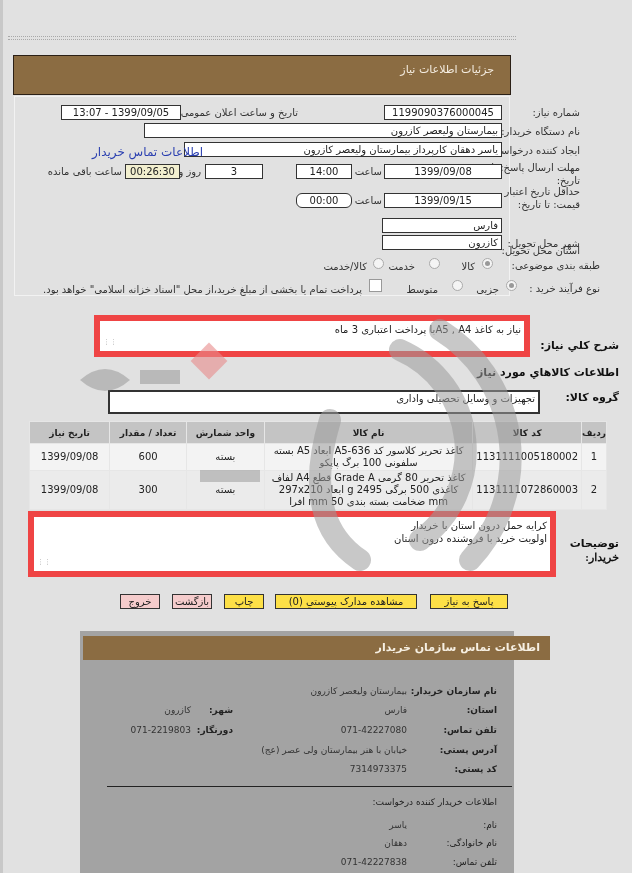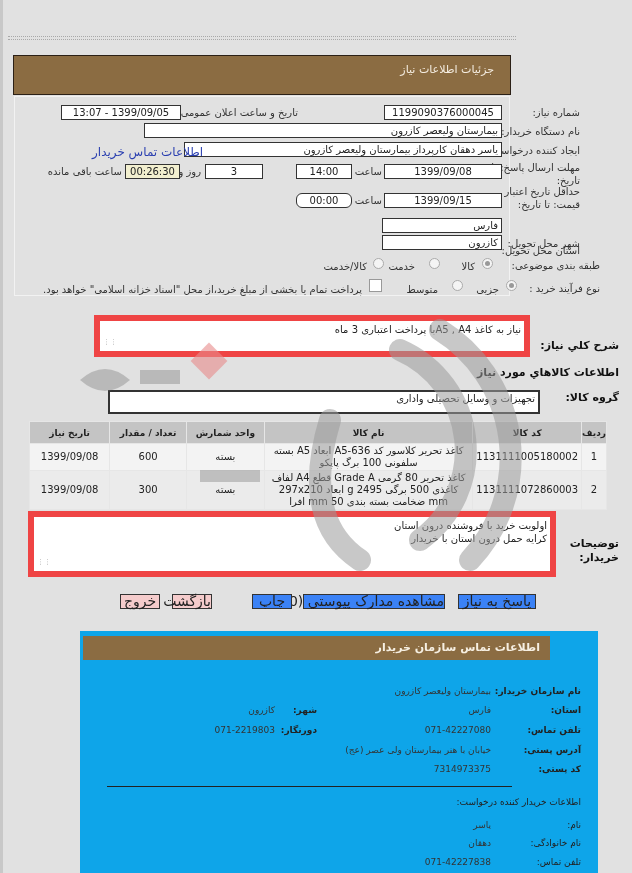--- a/index.html
+++ b/index.html
@@ -57,27 +57,27 @@
       font-size: 10px;
     }
     table.items th {
       background: #c4c4c4; color: #222; font-weight: bold; font-size: 9px;
       height: 22px; border: 1px solid #e6e6e6; text-align: center;
     }
     table.items td { border: 1px solid #e6e6e6; text-align: center; background: #f3f3f3; padding: 1px 3px; line-height: 12px; }
     table.items tr.r1 td { height: 26px; }
     table.items tr.r2 td { height: 36px; background: #ebebeb; }
     .btn {
-      position: absolute; height: 15px; font-size: 14px; line-height: 13px; text-align: center;
+      position: absolute; height: 15px; font-size: 10px; line-height: 13px; text-align: center;
       border: 1px solid #333; white-space: nowrap;
     }
-    .btn.green { background: #3b82f6; margin-left: 28px; }
+    .btn.green { background: #fde047; }
     .btn.red { background: #f5cccc; }
     .contact {
-      position: absolute; left: 80px; top: 631px; width: 518px; height: 242px; background: #0ea5e9;
+      position: absolute; left: 80px; top: 631px; width: 434px; height: 242px; background: #a3a3a3;
     }
     .contact-head {
       position: absolute; left: 3px; top: 5px; width: 467px; height: 24px;
       background: #8b6c42; color: #f6efe2; font-size: 11px; line-height: 24px; padding-right: 10px;
       font-weight: bold;
     }
     .c-lbl { position: absolute; font-size: 9px; font-weight: bold; color: #222; white-space: nowrap; }
     .c-val { position: absolute; font-size: 9px; color: #333; white-space: nowrap; }
     .c-rule { position: absolute; left: 27px; top: 61px; width: 405px; height: 1px; background: #222; }
     .watermark { position: absolute; pointer-events: none; }
@@ -178,24 +178,24 @@
       <td>1131111072860003</td>
       <td>کاغذ تحریر 80 گرمی Grade A قطع A4 لفاف کاغذی 500 برگی 2495 g ابعاد 297x210 mm ضخامت بسته بندی 50 mm افرا</td>
       <td>بسته</td>
       <td>300</td>
       <td>1399/09/08</td>
     </tr>
   </tbody>
 </table>
 
 <div class="lbl bold" style="right:13px; top:537px;">توضیحات</div>
-<div class="lbl bold" style="right:13px; top:551px;">خریدار:</div>
+<div class="lbl bold" style="right:13px; top:551px;font-family:Liberation Serif, serif;">خریدار:</div>
 <div class="textarea" style="left:28px; top:511px; width:528px; height:66px;">
+  <div>کرایه حمل درون استان با خریدار</div>
   <div>اولویت خرید با فروشنده درون استان</div>
-  <div>کرایه حمل درون استان با خریدار</div>
   <span class="grip">⋮⋮</span>
 </div>
 
 <div class="btn green" style="left:430px; top:594px; width:78px;">پاسخ به نیاز</div>
 <div class="btn green" style="left:275px; top:594px; width:142px;">مشاهده مدارک پیوستي (0)</div>
 <div class="btn green" style="left:224px; top:594px; width:40px;">چاپ</div>
 <div class="btn red" style="left:172px; top:594px; width:40px;">بازگشت</div>
 <div class="btn red" style="left:120px; top:594px; width:40px;">خروج</div>
 
 <div class="contact">

